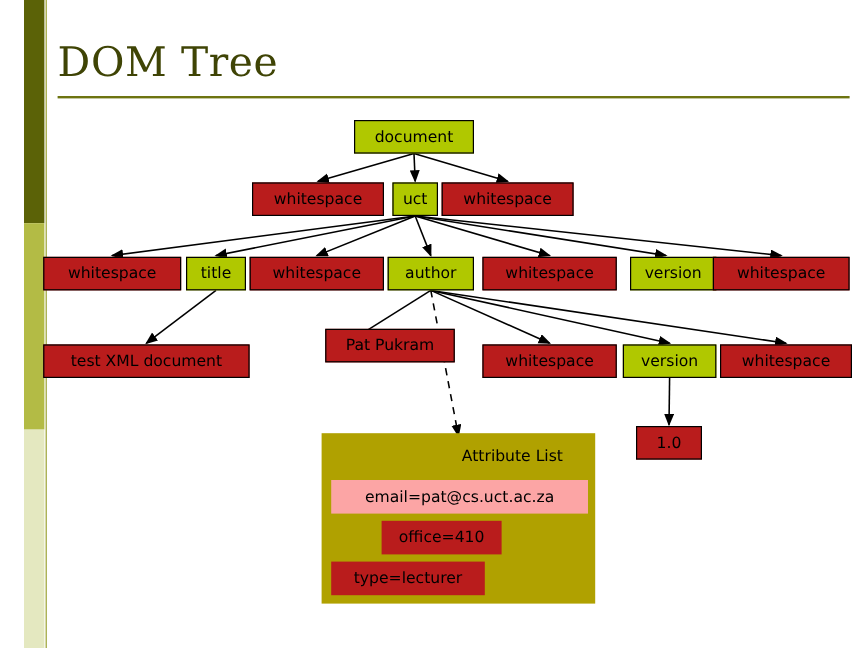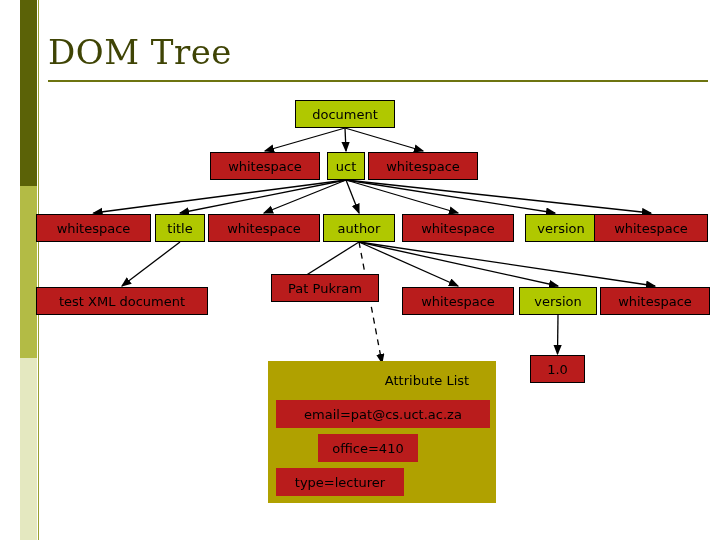--- a/index.html
+++ b/index.html
@@ -73,21 +73,21 @@
     color: #000000;
     display: flex;
     align-items: center;
     justify-content: center;
     line-height: 1;
     white-space: nowrap;
     background: #ffffff;
     z-index: 3;
   }
   .node.green { background: #b0c800; }
-  .node.yellow { background: #b91c1c; }
+  .node.yellow { background: #fca5a5; }
   .node.white { background: #b91c1c; }
   .attr-panel {
     position: absolute;
     box-sizing: border-box;
     background: #b0a100;
     z-index: 2;
   }
   svg.edges {
     position: absolute;
     left: 0; top: 0;

